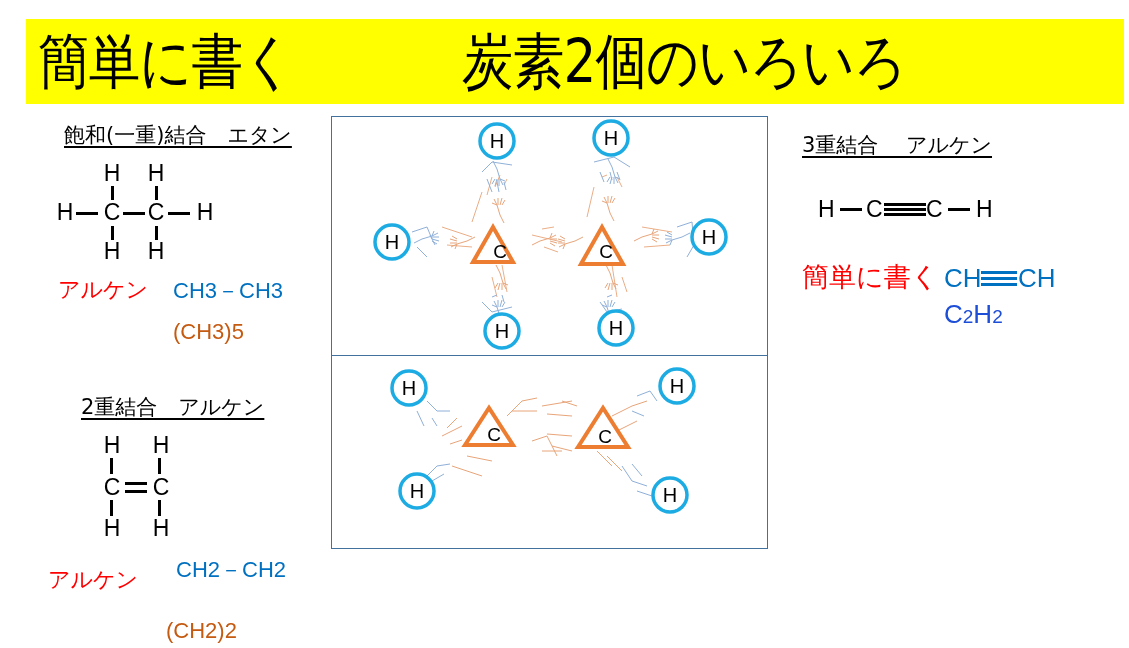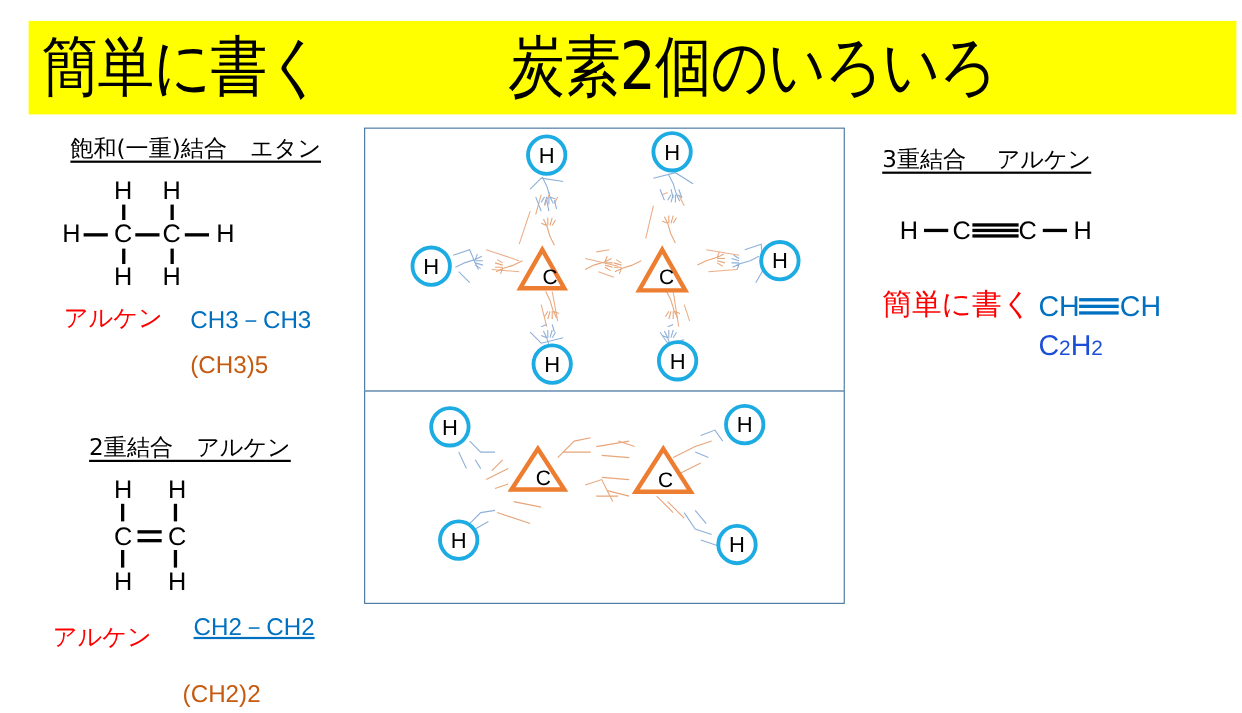--- a/index.html
+++ b/index.html
@@ -66,21 +66,21 @@
   <div class="bond-h" style="left:29px; top:52px; width:22px;"></div>
   <div class="bond-h" style="left:29px; top:60px; width:22px;"></div>
   <span class="atom" style="left:55px; top:44px;">C</span>
   <div class="bond-v" style="left:14px; top:70px; height:16px;"></div>
   <div class="bond-v" style="left:62px; top:70px; height:16px;"></div>
   <span class="atom" style="left:6px; top:85px;">H</span>
   <span class="atom" style="left:55px; top:85px;">H</span>
 </div>
 
 <div class="abs label red" style="left:48px; top:566px;">アルケン</div>
-<div class="abs formula blue" style="left:176px; top:556px;text-decoration:underline;">CH2－CH2</div>
+<div class="abs formula blue" style="left:176px; top:556px;">CH2－CH2</div>
 <div class="abs formula brown" style="left:166px; top:597px;margin-top:20px;">(CH2)2</div>
 
 <div class="abs heading" style="left:786px; top:132px;">3重結合　 アルケン</div>
 
 <div class="abs struct" style="left:818px; top:196px; width:200px; height:30px;">
   <span class="abs" style="left:0px; top:0px;">H</span>
   <div class="bond-h" style="left:22px; top:12px; width:22px;"></div>
   <span class="abs" style="left:48px; top:0px;">C</span>
   <div class="bond-h" style="left:66px; top:7px; width:42px; height:2.5px;"></div>
   <div class="bond-h" style="left:66px; top:12px; width:42px; height:2.5px;"></div>

